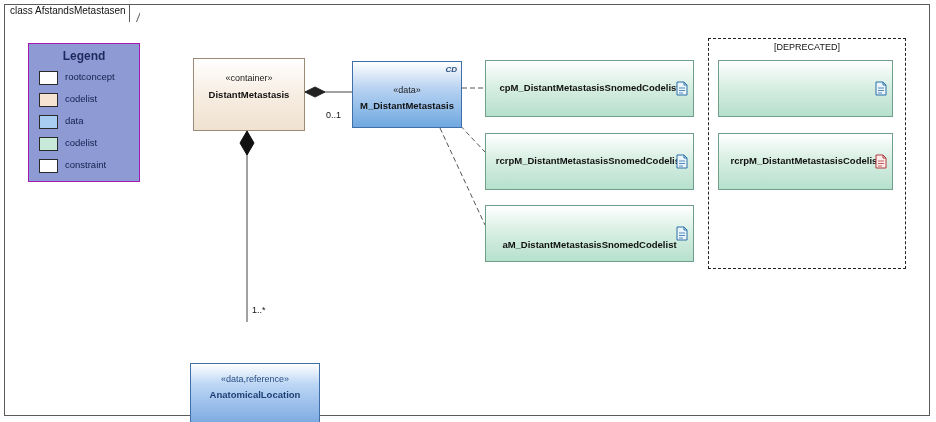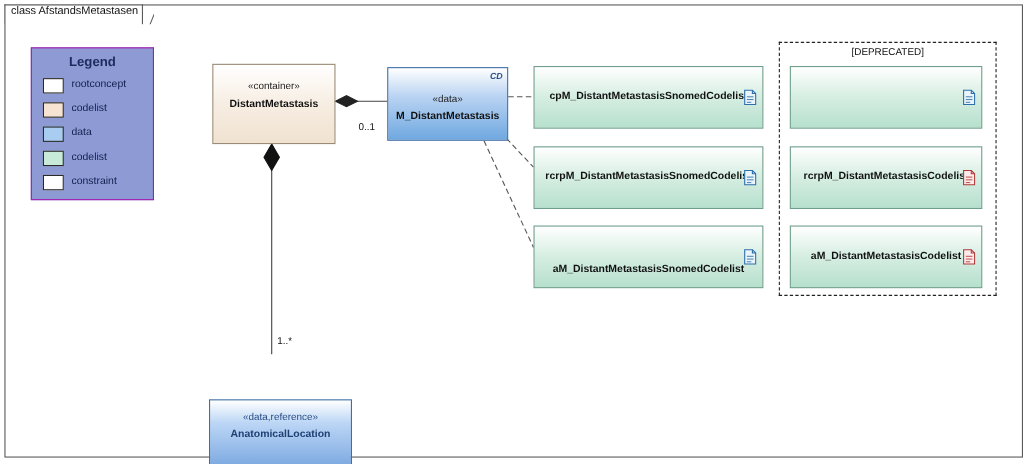--- a/index.html
+++ b/index.html
@@ -138,22 +138,14 @@
 
   <div class="node codelist-node" style="left:718px;top:133px;width:175px;height:57px;">
     <div class="txt nodename" style="top:21px;">rcrpM_DistantMetastasisCodelist</div>
     <svg class="doc-icon" viewBox="0 0 12 15">
       <path d="M1 1 h7 l3 3 v10 h-10 z" fill="#fdeaea" stroke="#b03a3a" stroke-width="1"></path>
       <path d="M8 1 v3 h3" fill="none" stroke="#b03a3a" stroke-width="1"></path>
       <path d="M3 7 h6 M3 9.5 h6 M3 12 h4" stroke="#b03a3a" stroke-width="0.8"></path>
     </svg>
   </div>
 
-  <div class="node codelist-node" style="left:718px;top:205px;width:175px;height:57px;">
-    <div class="txt nodename" style="top:21px;">aM_DistantMetastasisCodelist</div>
-    <svg class="doc-icon" viewBox="0 0 12 15">
-      <path d="M1 1 h7 l3 3 v10 h-10 z" fill="#fdeaea" stroke="#b03a3a" stroke-width="1"></path>
-      <path d="M8 1 v3 h3" fill="none" stroke="#b03a3a" stroke-width="1"></path>
-      <path d="M3 7 h6 M3 9.5 h6 M3 12 h4" stroke="#b03a3a" stroke-width="0.8"></path>
-    </svg>
-  </div>
 
 </div>
 
 </body></html>

